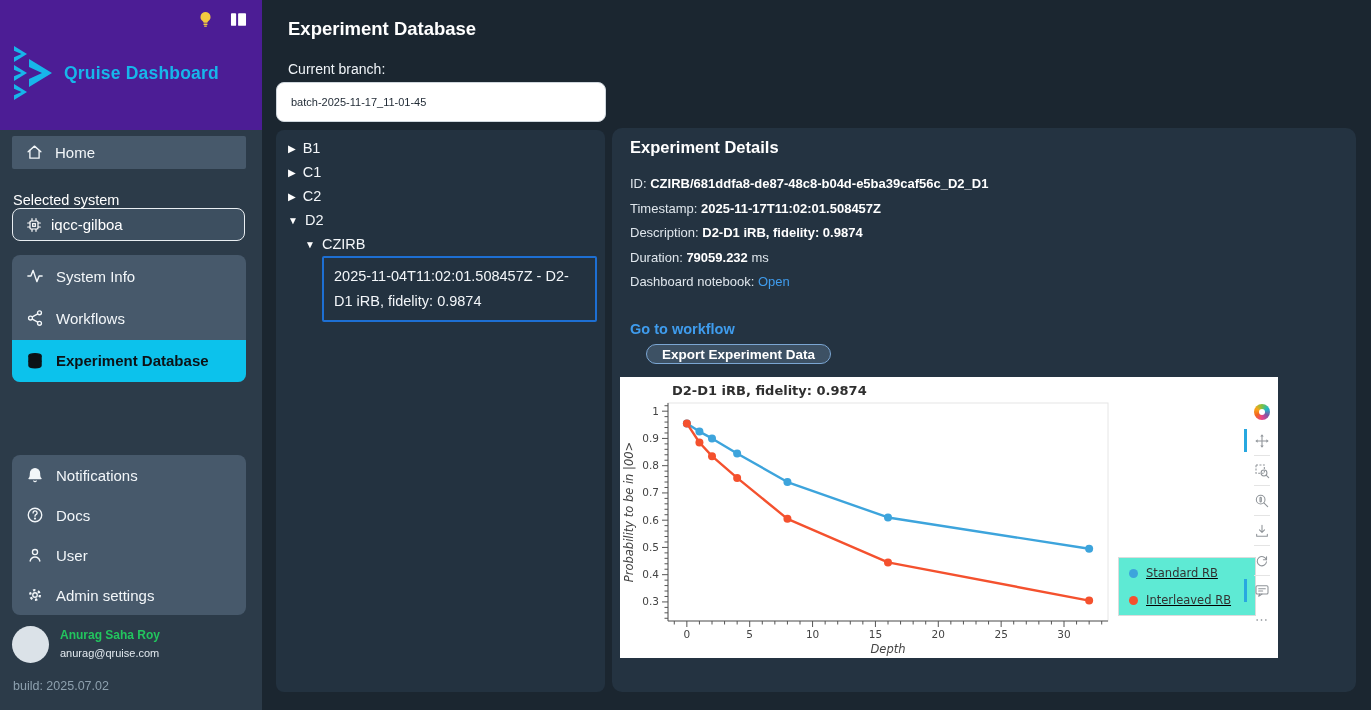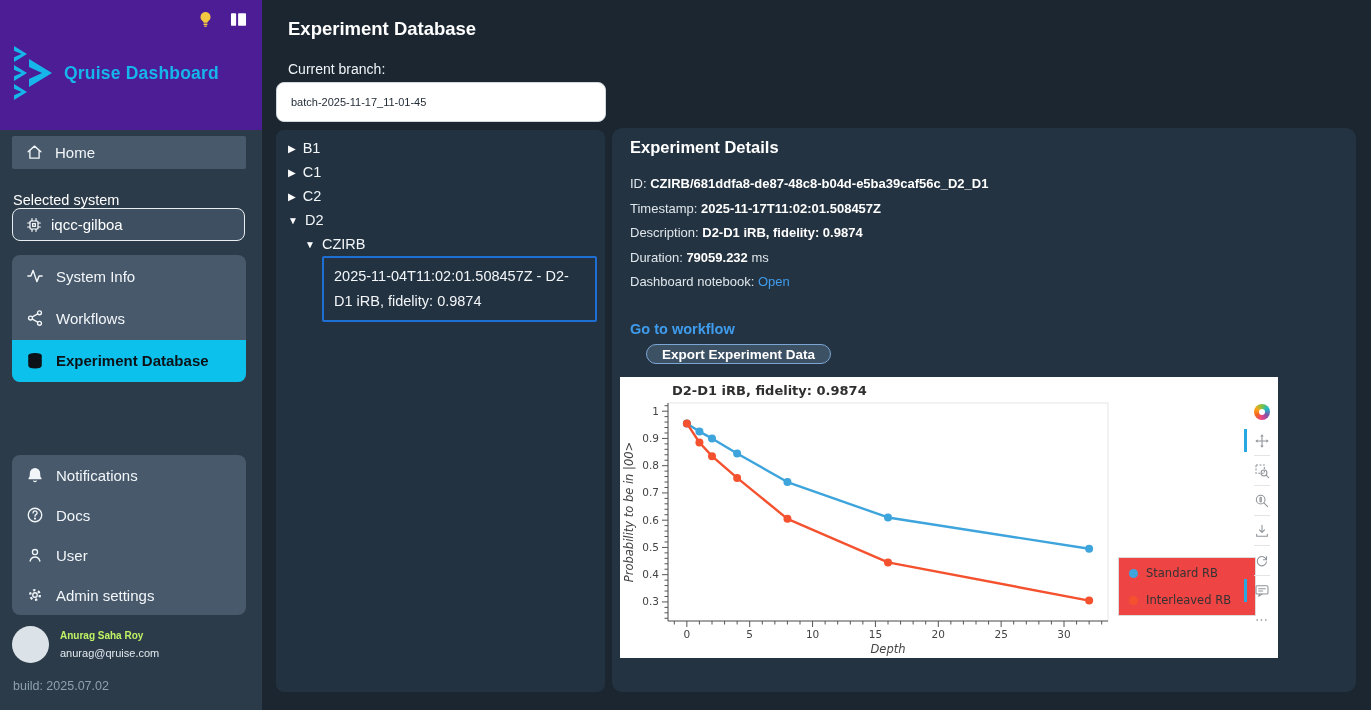--- a/index.html
+++ b/index.html
@@ -20,21 +20,21 @@
     border:1.5px solid #e9eef2;border-radius:8px;display:flex;align-items:center;gap:9px;
     color:#fff;font-size:15px;padding:0 13px;cursor:pointer;}
   .nav-group{position:absolute;left:12px;width:234px;background:#47596b;border-radius:8px;overflow:hidden;}
   #nav-main{top:255px;height:127px;}
   #nav-sec{top:455px;height:160px;}
   #nav-main .nav-item{height:42.3px;}
   #nav-sec .nav-item{height:40px;}
   .nav-item.active{background:#0cc2ec;color:#0c1217;font-weight:600;}
   .user-row{position:absolute;left:12px;top:626px;display:flex;align-items:flex-start;gap:11px;}
   .avatar{width:37px;height:37px;border-radius:50%;background:#dbe2e8;}
-  .u-name{color:#bef264;font-size:10px;font-weight:bold;line-height:19px;}
+  .u-name{color:#22c55e;font-size:12px;font-weight:bold;line-height:19px;}
   .u-email{color:#e2e9ef;font-size:11px;line-height:17px;}
   .build{position:absolute;left:13px;top:679px;color:#8da0ae;font-size:12.5px;}
 
   
   #main-title{position:absolute;left:288px;top:18px;color:#fff;font-size:18.5px;font-weight:bold;margin:0;}
   .branch-label{position:absolute;left:288px;top:61px;color:#f0f4f8;font-size:14px;}
   #branch-input{position:absolute;left:276px;top:82px;width:300px;height:32px;border:1px solid #cfd6dc;
     border-radius:8px;background:#fff;color:#1e2833;font-size:11px;font-weight:500;padding:3px 14px;outline:none;
     font-family:"Liberation Sans",sans-serif;}
 
@@ -54,22 +54,22 @@
   .wf-link{position:absolute;left:18px;top:193px;color:#3f9ced;font-size:14.5px;font-weight:600;text-decoration:none;cursor:pointer;}
   #export-btn{position:absolute;left:18px;top:216px;height:20px;background:#3d5164;border:1px solid #7ba6d3;
     border-radius:15px;color:#fff;font-size:13.5px;font-weight:600;padding:0 15px;cursor:pointer;
     font-family:"Liberation Sans",sans-serif;margin-left:16px;}
 
   
   .chart-box{position:absolute;left:8px;top:249px;width:658px;height:281px;background:#fff;}
   .chart-title{position:absolute;left:52px;top:6px;font-size:13px;font-weight:bold;color:#2f2f2f;
     font-family:"DejaVu Sans",sans-serif;}
   #chart-svg{position:absolute;left:0;top:0;}
-  .legend{position:absolute;left:498px;top:180px;width:116px;height:41px;background:#ef4444;border:1px solid #dcdcdc;
-    padding:8px 10px;display:flex;flex-direction:column;justify-content:space-between;}
+  .legend{position:absolute;left:498px;top:180px;width:116px;height:41px;background:#5eead4;border:1px solid #dcdcdc;
+    padding:8px 10px;display:flex;flex-direction:column;justify-content:space-between;text-decoration:underline;}
   .legend-row{display:flex;align-items:center;gap:8px;font-size:11.5px;color:#333;font-family:"DejaVu Sans",sans-serif;}
   .dot{width:9px;height:9px;border-radius:50%;}
   .modebar{position:absolute;right:3px;top:20px;width:26px;display:flex;flex-direction:column;align-items:center;gap:0;}
   .tool{position:relative;height:29px;display:flex;align-items:center;justify-content:center;width:26px;cursor:pointer;}
   .tool.active::before{content:"";position:absolute;left:-5px;top:3px;width:3px;height:23px;background:#28a8e0;}
   .sep{width:16px;height:1px;background:#e4e4e4;}
   .bokeh-logo{width:16px;height:16px;border-radius:50%;
     background:conic-gradient(#7dc242,#1db8c9,#7b57a5,#e8418c,#f26522,#f9a61a,#7dc242);
     display:flex;align-items:center;justify-content:center;}
   .bokeh-logo i{width:6px;height:6px;border-radius:50%;background:#fff;}

